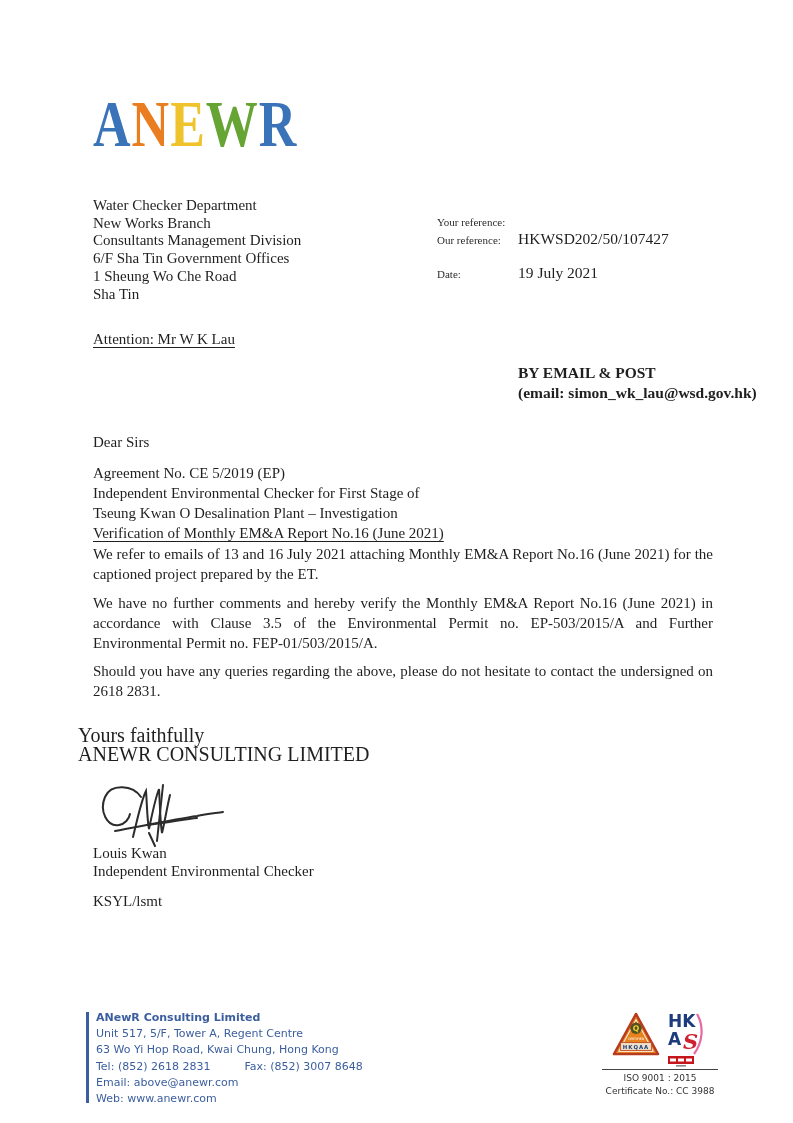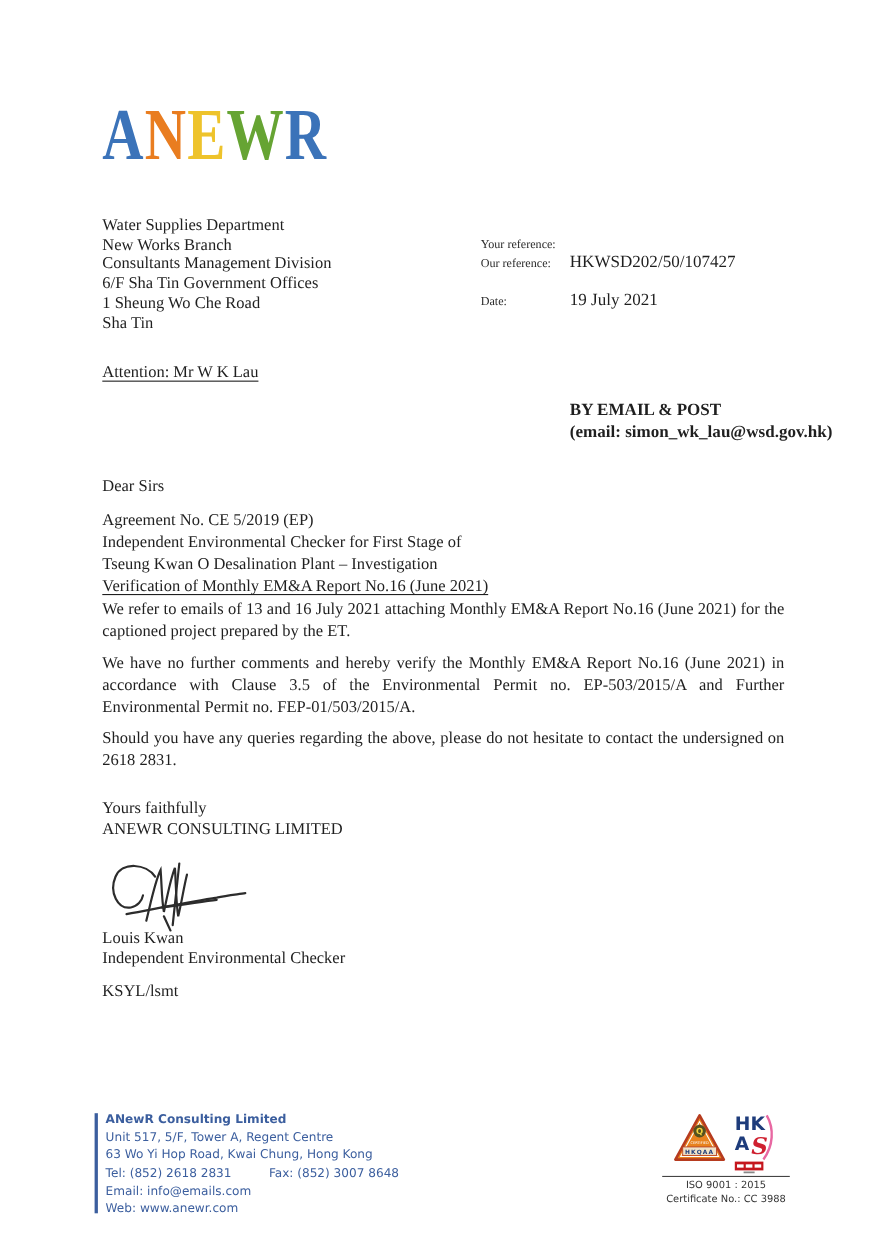--- a/index.html
+++ b/index.html
@@ -33,21 +33,21 @@
   
   .salutation{left:93px;top:434px;font-size:15px;}
   .subject{left:93px;top:463px;font-size:15px;line-height:20px;}
   .subject .underlined{text-decoration:underline;text-underline-offset:3px;}
   .para{left:93px;width:620px;font-size:15px;line-height:19.8px;text-align:justify;}
   .p1{top:545px;}
   .p2{top:594px;}
   .p3{top:662px;}
 
   
-  .closing{left:93px;top:726px;font-size:15px;line-height:19px;}
+  .closing{left:78px;top:726px;font-size:20px;line-height:19px;}
   .signature{left:97px;top:781px;}
   .signer-name{left:93px;top:845px;font-size:15px;}
   .signer-title{left:93px;top:863px;font-size:15px;}
   .initials{left:93px;top:893px;font-size:15px;}
 
   
   .footer-bar{left:86px;top:1012px;width:3px;height:91px;background:#3b5e9e;}
   .footer{left:96px;top:1010px;font-family:"DejaVu Sans",sans-serif;
           font-size:11px;line-height:16.2px;color:#3b5e9e;}
   .footer .company{font-weight:bold;}
@@ -60,21 +60,21 @@
   .cert-text{font-size:9px;font-weight:normal;color:#333;text-align:center;line-height:13px;}
 </style>
 </head>
 <body>
 
 <div class="abs logo">
   <span class="logo-letter" style="color: rgb(59, 115, 185);">A</span><span class="logo-letter" style="color: rgb(233, 125, 32);">N</span><span class="logo-letter" style="color: rgb(238, 195, 43);">E</span><span class="logo-letter" style="color: rgb(102, 164, 51);">W</span><span class="logo-letter" style="color: rgb(59, 115, 185);">R</span>
 </div>
 
 <div class="abs recipient">
-  <div>Water Supplies Department</div>
+  <div>Water Checker Department</div>
   <div>New Works Branch</div>
   <div>Consultants Management Division</div>
   <div>6/F Sha Tin Government Offices</div>
   <div>1 Sheung Wo Che Road</div>
   <div>Sha Tin</div>
 </div>
 <div class="abs attention">Attention: Mr W K Lau</div>
 
 <div class="abs ref-label your-ref-label">Your reference:</div>
 <div class="abs ref-label our-ref-label">Our reference:</div>
@@ -118,21 +118,21 @@
 <div class="abs signer-name">Louis Kwan</div>
 <div class="abs signer-title">Independent Environmental Checker</div>
 <div class="abs initials">KSYL/lsmt</div>
 
 <div class="abs footer-bar"></div>
 <div class="abs footer">
   <div class="company">ANewR Consulting Limited</div>
   <div>Unit 517, 5/F, Tower A, Regent Centre</div>
   <div>63 Wo Yi Hop Road, Kwai Chung, Hong Kong</div>
   <div><span>Tel: (852) 2618 2831</span><span class="fax">Fax: (852) 3007 8648</span></div>
-  <div>Email: info@emails.com</div>
+  <div>Email: above@anewr.com</div>
   <div>Web: www.anewr.com</div>
 </div>
 
 <div class="abs cert">
   <div class="cert-logos">
     <svg width="48" height="46" viewBox="0 0 50 48">
       <path d="M25 2 L48 44 L2 44 Z" fill="#e8821e" stroke="#b63b1f" stroke-width="2.5" stroke-linejoin="round"></path>
       <path d="M25 8 L43 41 L7 41 Z" fill="none" stroke="#ffffff" stroke-width="1"></path>
       <circle cx="25" cy="17" r="6" fill="#55511f"></circle>
       <text x="25" y="20" text-anchor="middle" font-size="8" font-weight="bold" fill="#f3d13a" font-family="DejaVu Sans, sans-serif">Q</text>

